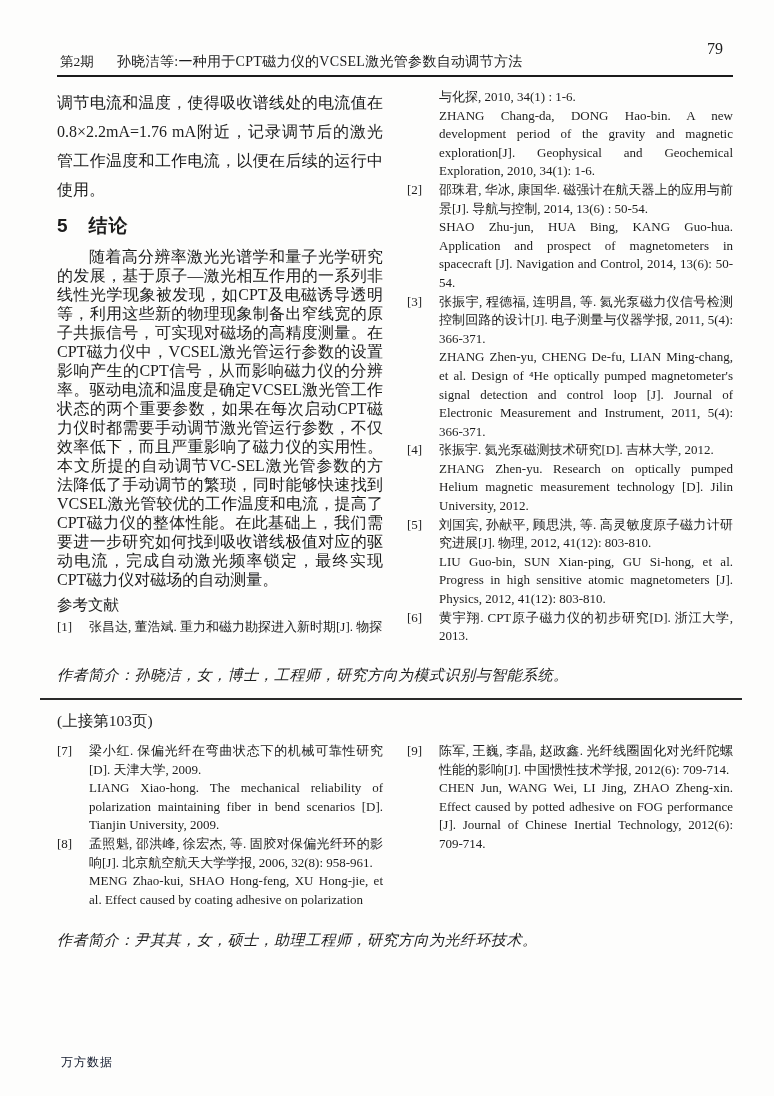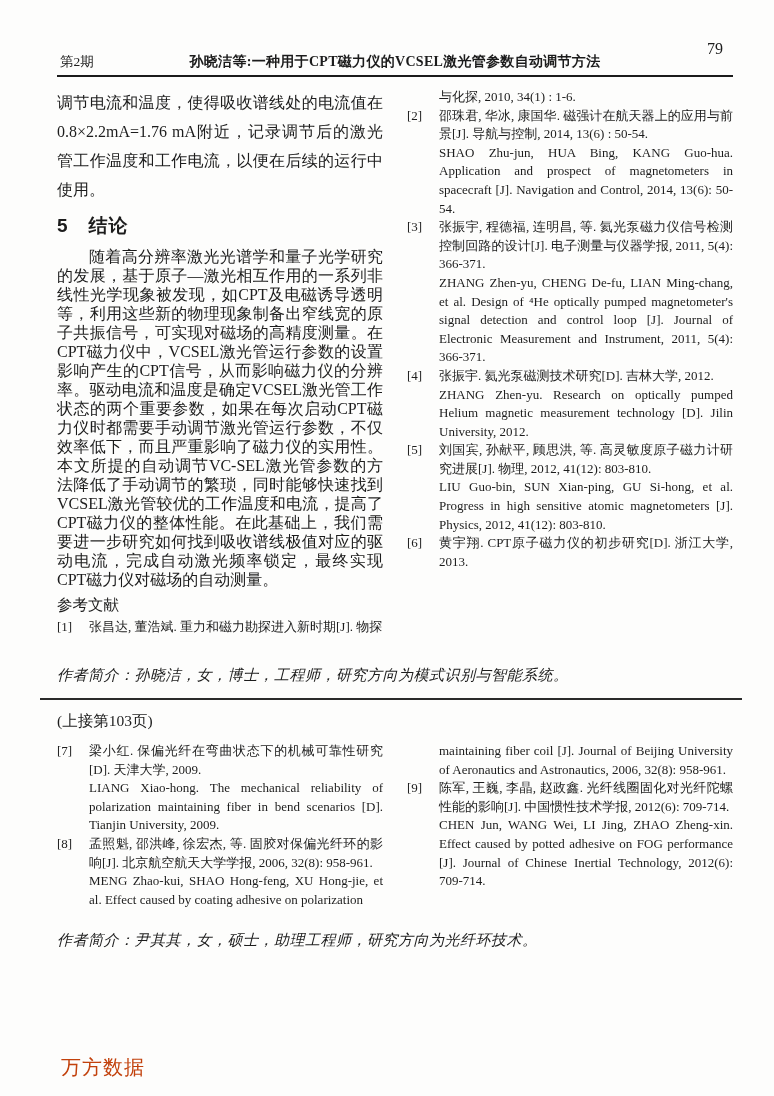--- a/index.html
+++ b/index.html
@@ -7,21 +7,21 @@
     width:774px;height:1096px;background:#e9e9e9;
     font-family:"Liberation Serif","DejaVu Serif",serif;
     color:#1c1c1c;
   }
   .page{
     position:relative;width:774px;height:1096px;background:#fdfdfc;overflow:hidden;
   }
   
   .hdr{position:absolute;left:57px;top:48px;width:676px;height:22px;}
   .hdr-issue{position:absolute;left:3px;top:5px;font-size:13.5px;}
-  .hdr-title{position:absolute;left:60px;right:60px;top:5px;text-align:center;font-weight:bold;font-size:14px;letter-spacing:.3px;}
+  .hdr-title{position:absolute;left:60px;right:60px;top:5px;text-align:left;font-weight:normal;font-size:14px;letter-spacing:.3px;}
   .hdr-page{position:absolute;right:10px;top:-8px;font-size:16px;}
   .hdr-rule{position:absolute;left:57px;top:75px;width:676px;height:2.4px;background:#1b1b1b;}
   
   .cols{position:absolute;left:57px;width:676px;display:flex;gap:24px;}
   .cols-top{top:88px;}
   .cols-bottom{top:742px;}
   .col{width:326px;}
   
   .para{margin:0;font-size:16px;line-height:29px;text-align:justify;}
   .para-conclusion{margin:8px 0 0 0;font-size:16px;line-height:19px;text-align:justify;text-indent:2em;}
@@ -34,21 +34,21 @@
   .ref-body{flex:1;text-align:justify;}
   .ref-cn{}
   .ref-en{}
   
   .bio{position:absolute;left:57px;width:700px;font-size:15px;font-style:italic;letter-spacing:.5px;white-space:nowrap;}
   .bio-label{font-weight:normal;}
   .bio-1{top:666px;}
   .bio-2{top:931px;}
   .mid-rule{position:absolute;left:40px;top:698px;width:702px;height:1.6px;background:#2a2a2a;}
   .continued{position:absolute;left:57px;top:711px;font-size:15.5px;}
-  .watermark{position:absolute;left:61px;top:1054px;font-size:20px;color:#c2410c;font-family:Liberation Sans, sans-serif;letter-spacing:1px;}
+  .watermark{position:absolute;left:61px;top:1054px;font-size:12px;color:#0f172a;font-family:Liberation Sans, sans-serif;letter-spacing:1px;}
 </style>
 </head>
 <body>
 
 <div class="page">
 
   <div class="hdr">
     <span class="hdr-issue">第2期</span>
     <span class="hdr-title">孙晓洁等:一种用于CPT磁力仪的VCSEL激光管参数自动调节方法</span>
     <span class="hdr-page">79</span>
@@ -69,20 +69,21 @@
         <div class="ref-num">[1]</div>
         <div class="ref-body">张昌达, 董浩斌. 重力和磁力勘探进入新时期[J]. 物探</div>
       </div>
     </div>
 
     <div class="col">
       <div class="ref">
         <div class="ref-num"></div>
         <div class="ref-body">
           <div class="ref-cn">与化探, 2010, 34(1) : 1-6.</div>
+          <div class="ref-en">ZHANG Chang-da, DONG Hao-bin. A new development period of the gravity and magnetic exploration[J]. Geophysical and Geochemical Exploration, 2010, 34(1): 1-6.</div>
         </div>
       </div>
       <div class="ref">
         <div class="ref-num">[2]</div>
         <div class="ref-body">
           <div class="ref-cn">邵珠君, 华冰, 康国华. 磁强计在航天器上的应用与前景[J]. 导航与控制, 2014, 13(6) : 50-54.</div>
           <div class="ref-en">SHAO Zhu-jun, HUA Bing, KANG Guo-hua. Application and prospect of magnetometers in spacecraft [J]. Navigation and Control, 2014, 13(6): 50-54.</div>
         </div>
       </div>
       <div class="ref">
@@ -136,26 +137,20 @@
         <div class="ref-num">[8]</div>
         <div class="ref-body">
           <div class="ref-cn">孟照魁, 邵洪峰, 徐宏杰, 等. 固胶对保偏光纤环的影响[J]. 北京航空航天大学学报, 2006, 32(8): 958-961.</div>
           <div class="ref-en">MENG Zhao-kui, SHAO Hong-feng, XU Hong-jie, et al. Effect caused by coating adhesive on polarization</div>
         </div>
       </div>
     </div>
 
     <div class="col">
       <div class="ref">
-        <div class="ref-num"></div>
-        <div class="ref-body">
-          <div class="ref-en">maintaining fiber coil [J]. Journal of Beijing University of Aeronautics and Astronautics, 2006, 32(8): 958-961.</div>
-        </div>
-      </div>
-      <div class="ref">
         <div class="ref-num">[9]</div>
         <div class="ref-body">
           <div class="ref-cn">陈军, 王巍, 李晶, 赵政鑫. 光纤线圈固化对光纤陀螺性能的影响[J]. 中国惯性技术学报, 2012(6): 709-714.</div>
           <div class="ref-en">CHEN Jun, WANG Wei, LI Jing, ZHAO Zheng-xin. Effect caused by potted adhesive on FOG performance [J]. Journal of Chinese Inertial Technology, 2012(6): 709-714.</div>
         </div>
       </div>
     </div>
   </div>
 
   <div class="bio bio-2">

